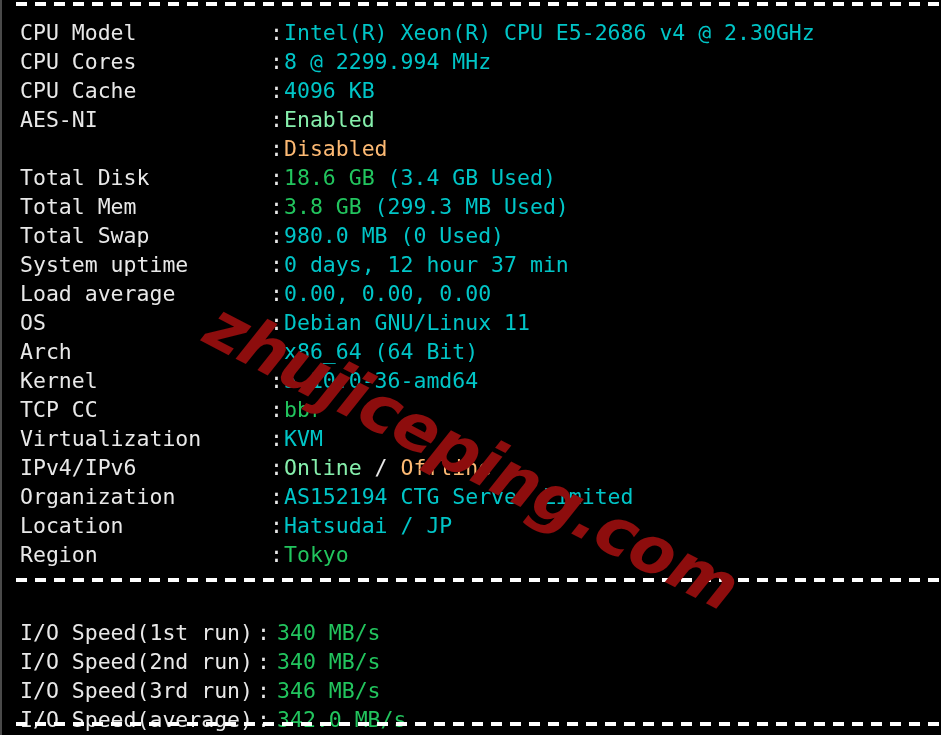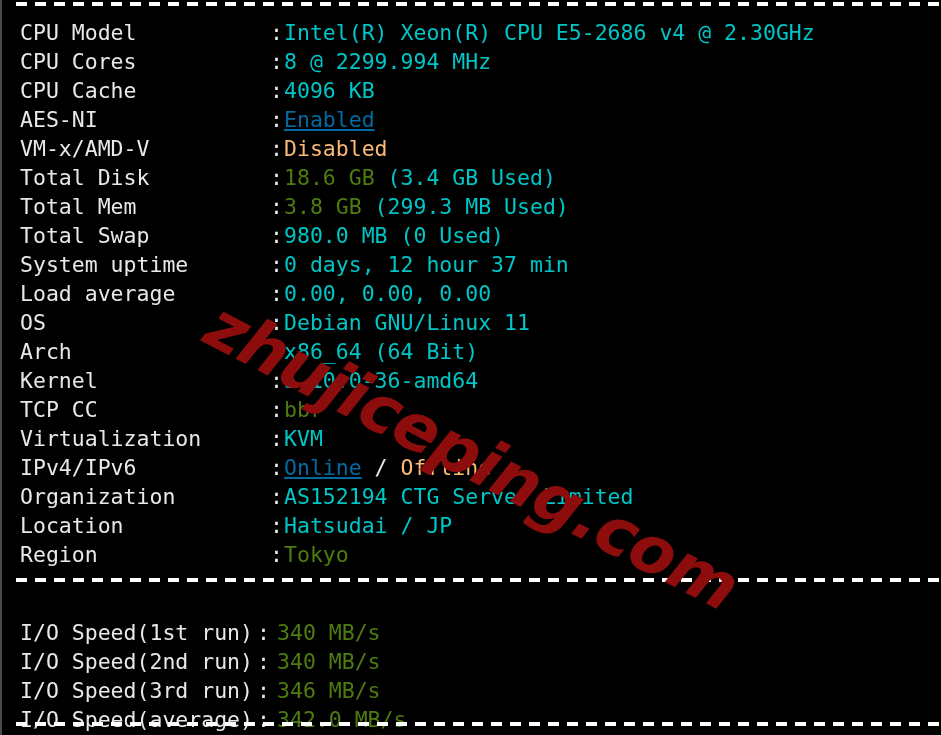--- a/index.html
+++ b/index.html
@@ -71,22 +71,22 @@
   .value {
     position: absolute;
     left: 284px;
     top: 0;
   }
   
   #rows-io .colon { left: 257px; }
   #rows-io .value { left: 277px; }
 
   .c-cyan   { color: #00c5c7; }
-  .c-yellow { color: #4d7c0f; }
-  .c-green  { color: #0369a1; text-decoration: underline; }
+  .c-yellow { color: #22c55e; }
+  .c-green  { color: #86efac; }
   .c-red    { color: #fdba74; }
   .c-white  { color: #e8e8e8; }
 
   #watermark {
     position: absolute;
     left: 205px;
     top: 258px;
     width: 520px;
     height: 210px;
     pointer-events: none;
@@ -114,21 +114,21 @@
 
   <div id="left-edge"></div>
 
   <div class="sep" id="sep-top"></div>
 
   <div class="rows" id="rows-info">
       <div class="row"><span class="label">CPU Model</span><span class="colon">:</span><span class="value"><span class="c-cyan">Intel(R) Xeon(R) CPU E5-2686 v4 @ 2.30GHz</span></span></div>
       <div class="row"><span class="label">CPU Cores</span><span class="colon">:</span><span class="value"><span class="c-cyan">8 @ 2299.994 MHz</span></span></div>
       <div class="row"><span class="label">CPU Cache</span><span class="colon">:</span><span class="value"><span class="c-cyan">4096 KB</span></span></div>
       <div class="row"><span class="label">AES-NI</span><span class="colon">:</span><span class="value"><span class="c-green">Enabled</span></span></div>
-      <div class="row"><span class="label">VM-x/AMD-V</span><span class="colon">:</span><span class="value"><span class="c-red">Disabled</span></span></div>
+      <div class="row"><span class="colon">:</span><span class="value"><span class="c-red">Disabled</span></span></div>
       <div class="row"><span class="label">Total Disk</span><span class="colon">:</span><span class="value"><span class="c-yellow">18.6 GB </span><span class="c-cyan">(3.4 GB Used)</span></span></div>
       <div class="row"><span class="label">Total Mem</span><span class="colon">:</span><span class="value"><span class="c-yellow">3.8 GB </span><span class="c-cyan">(299.3 MB Used)</span></span></div>
       <div class="row"><span class="label">Total Swap</span><span class="colon">:</span><span class="value"><span class="c-cyan">980.0 MB (0 Used)</span></span></div>
       <div class="row"><span class="label">System uptime</span><span class="colon">:</span><span class="value"><span class="c-cyan">0 days, 12 hour 37 min</span></span></div>
       <div class="row"><span class="label">Load average</span><span class="colon">:</span><span class="value"><span class="c-cyan">0.00, 0.00, 0.00</span></span></div>
       <div class="row"><span class="label">OS</span><span class="colon">:</span><span class="value"><span class="c-cyan">Debian GNU/Linux 11</span></span></div>
       <div class="row"><span class="label">Arch</span><span class="colon">:</span><span class="value"><span class="c-cyan">x86_64 (64 Bit)</span></span></div>
       <div class="row"><span class="label">Kernel</span><span class="colon">:</span><span class="value"><span class="c-cyan">5.10.0-36-amd64</span></span></div>
       <div class="row"><span class="label">TCP CC</span><span class="colon">:</span><span class="value"><span class="c-yellow">bbr</span></span></div>
       <div class="row"><span class="label">Virtualization</span><span class="colon">:</span><span class="value"><span class="c-cyan">KVM</span></span></div>

